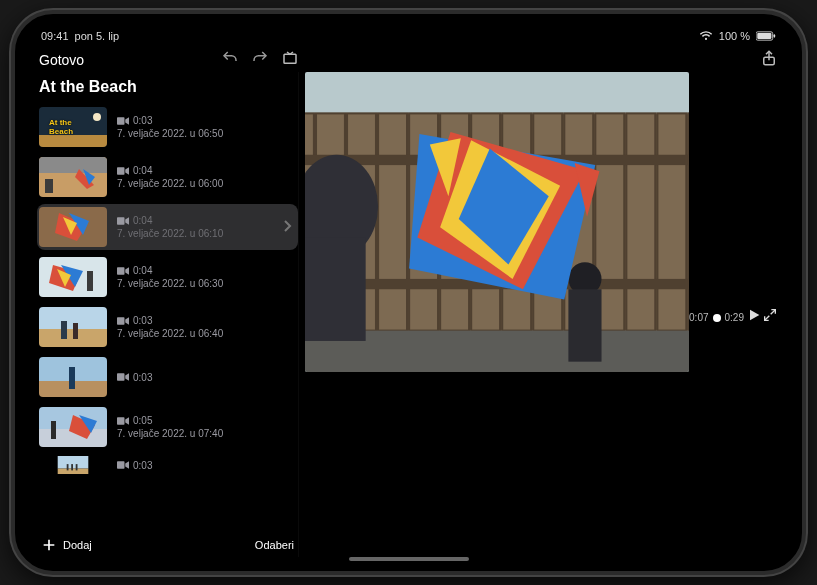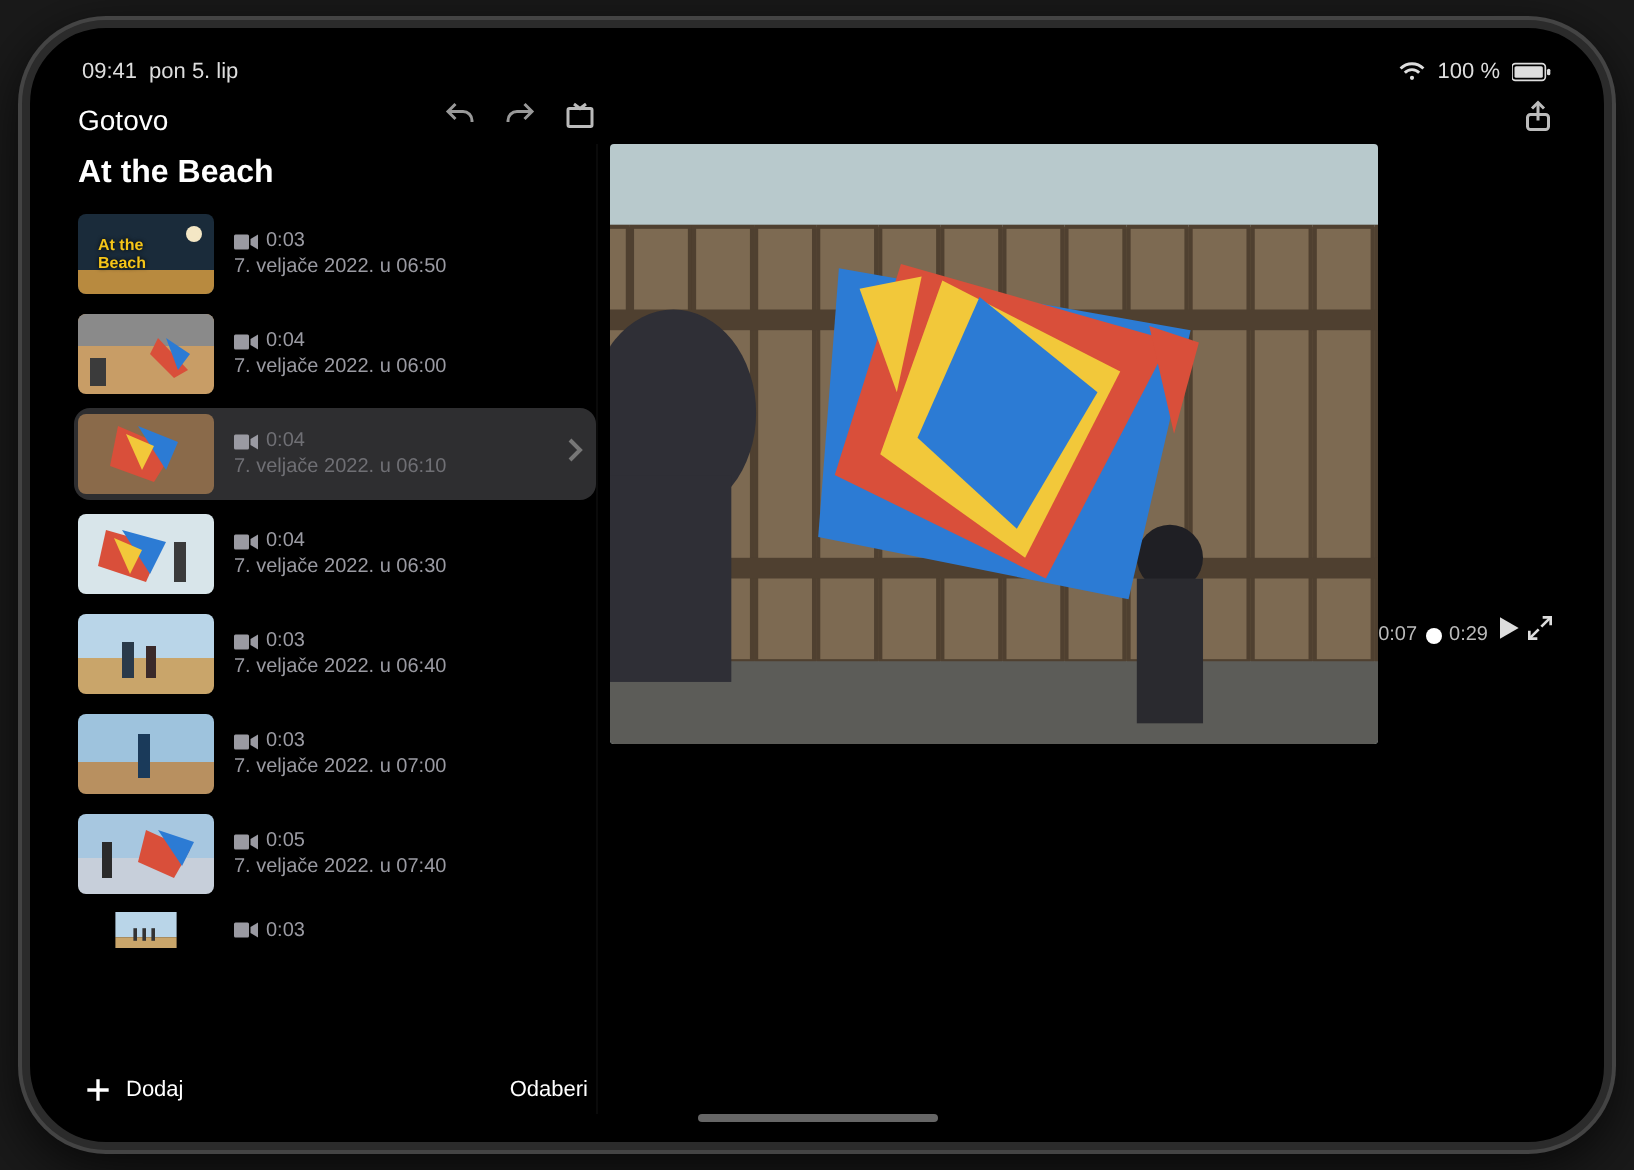--- a/index.html
+++ b/index.html
@@ -425,21 +425,20 @@
                 </svg>
             </div>
             <div class="clip-meta">
               <div class="clip-top">
                   <svg viewBox="0 0 16 12">
                     <rect x="0" y="1" width="10" height="10" rx="1"></rect>
                     <path d="M11 4l5-3v10l-5-3z"></path>
                   </svg>
                   <span>0:03</span>
                 </div>
-              <div class="clip-date">7. veljače 2022. u 07:00</div>
             </div>
           </div>
 
           <div class="clip-item">
             <div class="thumb">
               <svg viewBox="0 0 68 40">
                   <rect width="68" height="22" fill="#a7c7e0"></rect>
                   <rect y="22" width="68" height="18" fill="#c7cfda"></rect>
                   <polygon points="34,8 56,18 48,32 30,24" fill="#d94f3a"></polygon>
                   <polygon points="40,8 58,14 52,26" fill="#2c7bd4"></polygon>

